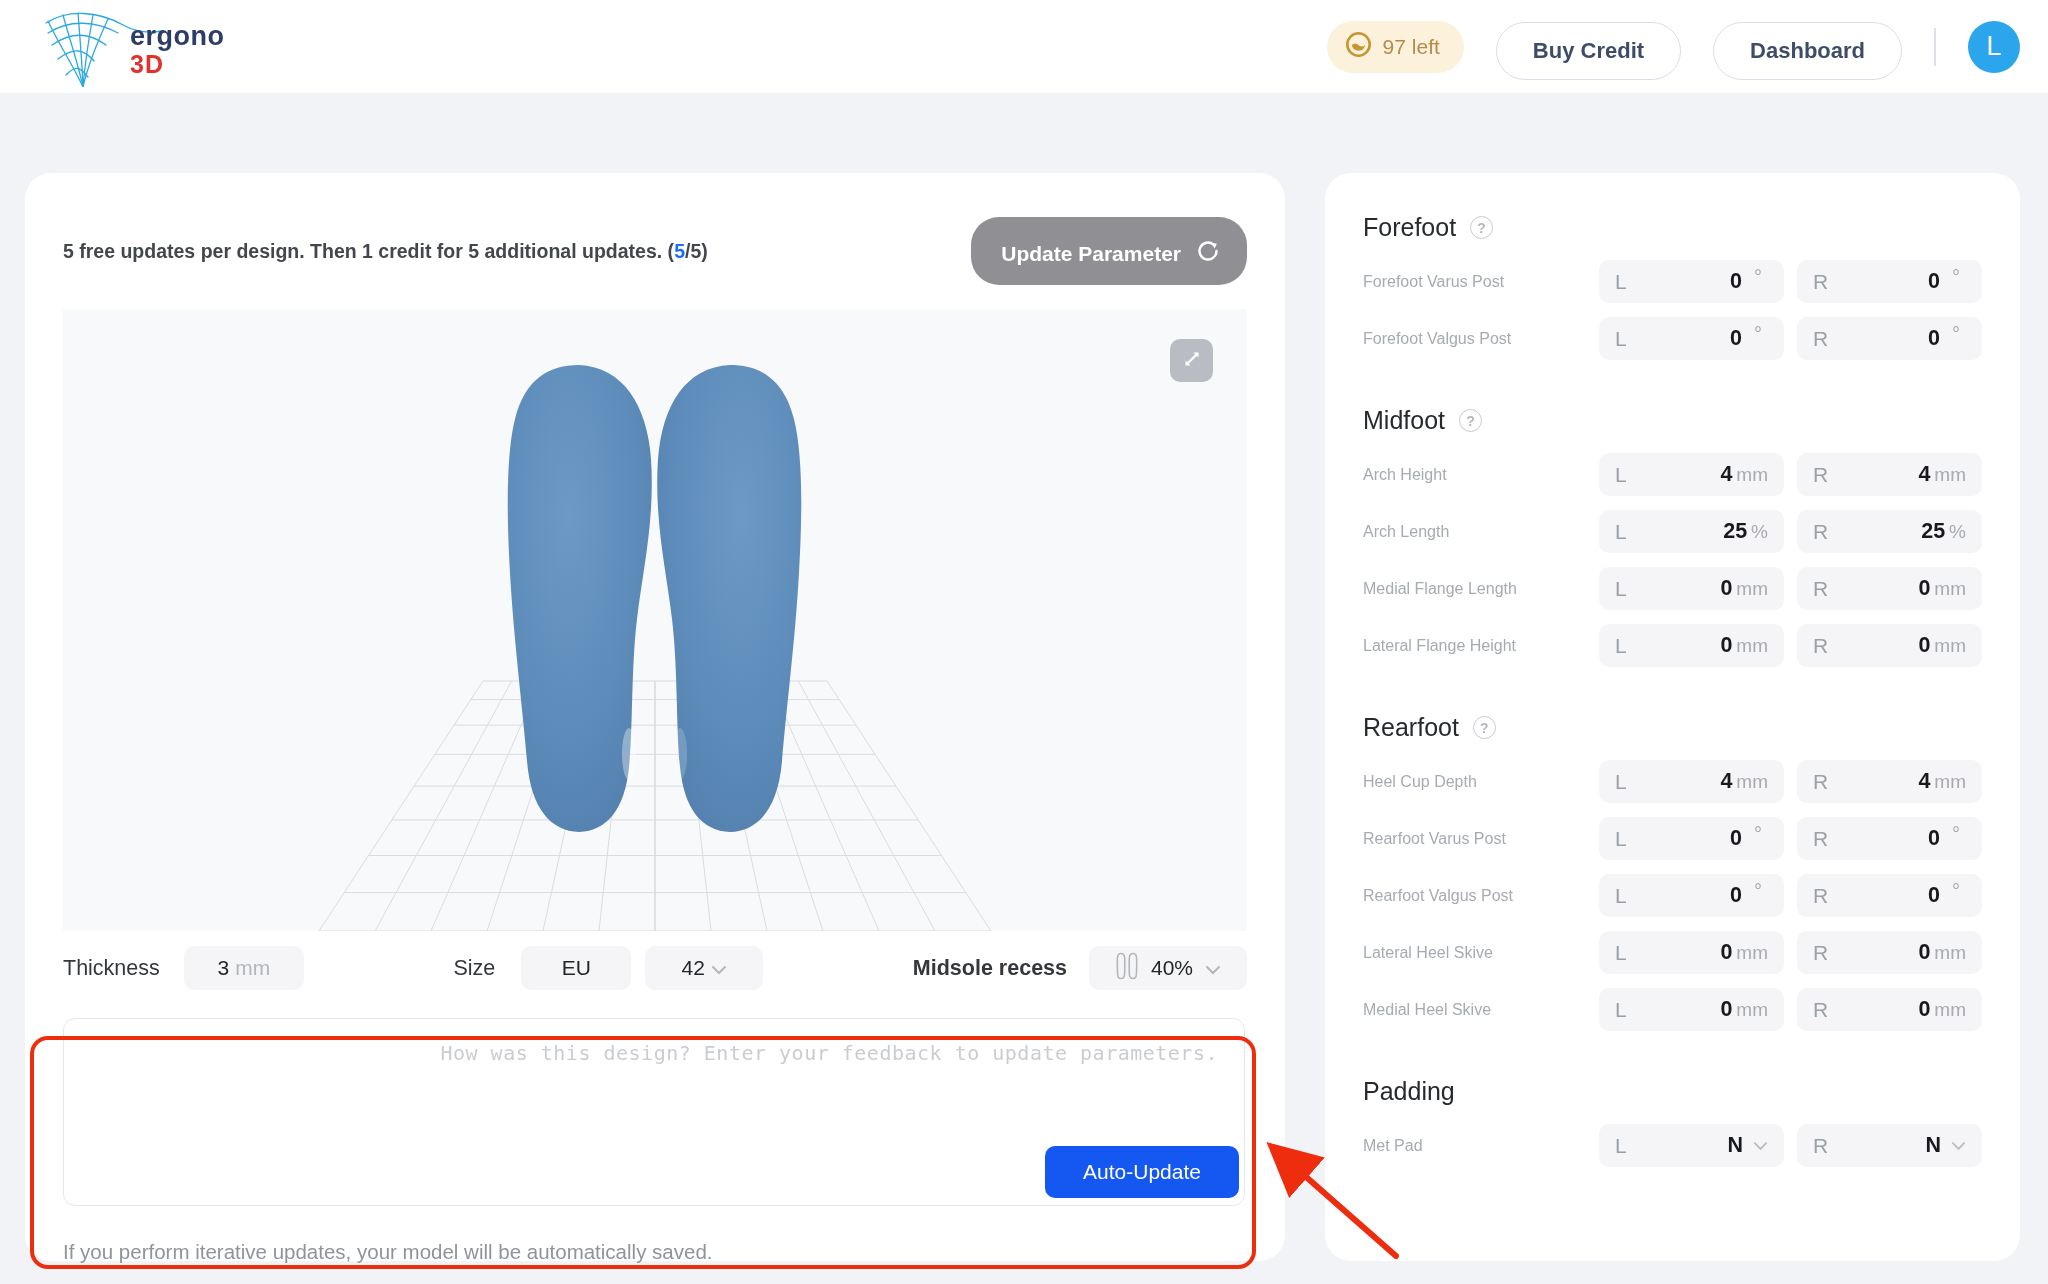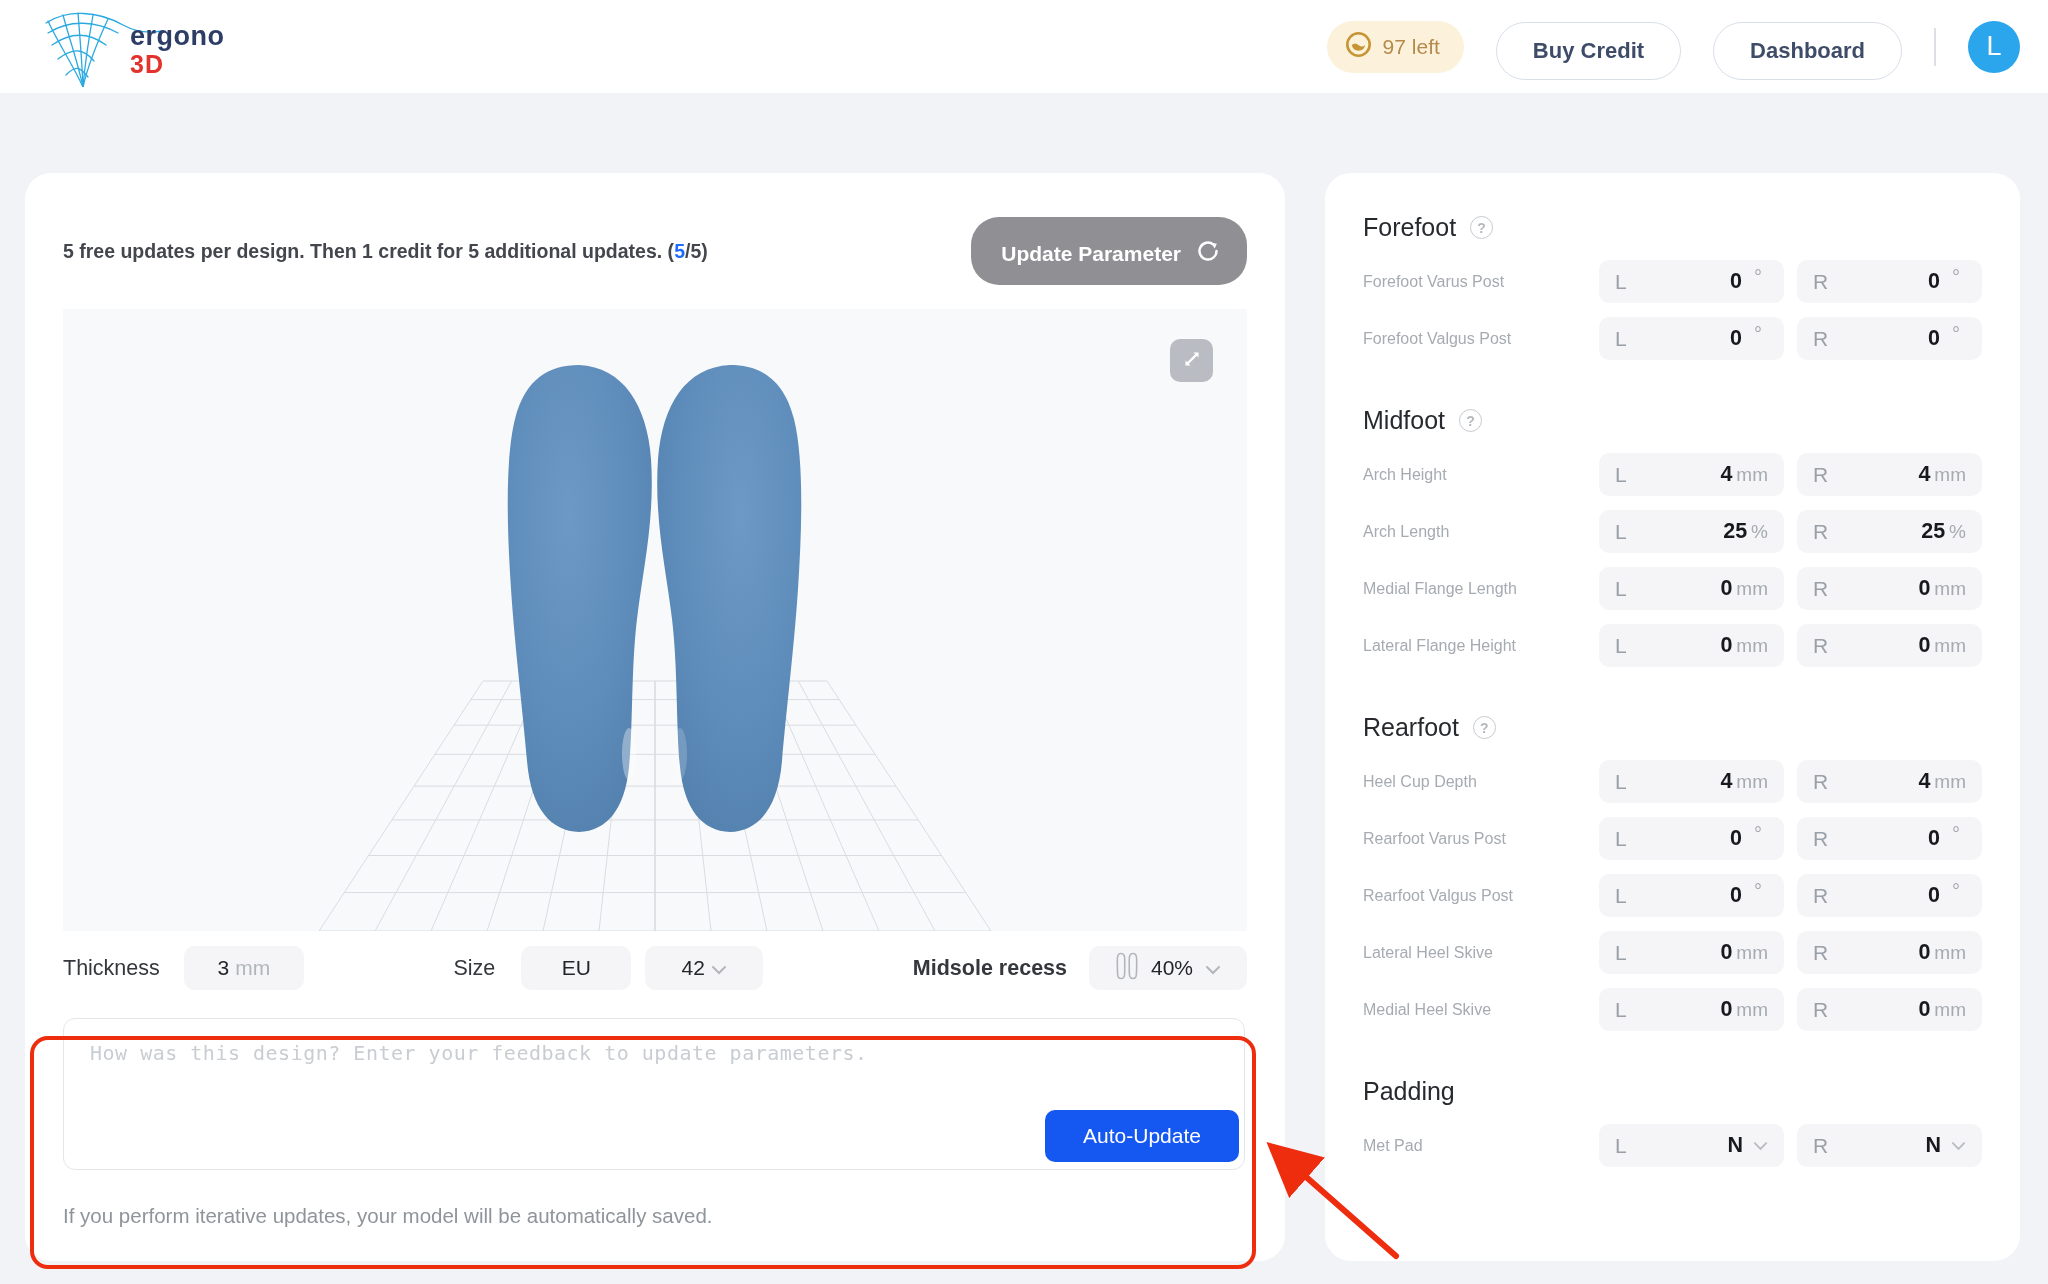--- a/index.html
+++ b/index.html
@@ -75,24 +75,25 @@
   .ctrl-box .muted { color:#b2b6bb; }
   .thickness-box { width:120px; margin-left:24px; justify-content:center; }
   .size-eu-box { width:110px; margin-left:26px; }
   .size-num-box { width:118px; margin-left:14px; }
   .recess-box { width:158px; margin-left:22px; gap:12px; }
   .spacer { flex:1; }
 
   
   .feedback-wrap { position:relative; margin-top:28px; }
   .feedback-input {
-    width:1182px; height:152px; border:1.5px solid #e4e6ea; border-radius:12px;
+    width:1182px; height:188px; border:1.5px solid #e4e6ea; border-radius:12px;
     padding:22px 26px; resize:none; outline:none;
     font-family:"DejaVu Sans Mono", monospace; font-size:20px; letter-spacing:.5px; color:#4a4e54;
     background:#fff;
+    text-align:right;
   }
   .feedback-input::placeholder { color:#c9cdd2; }
   .auto-update-btn {
     position:absolute; right:8px; bottom:12px; width:194px; height:52px;
     background:#1457f1; border:none; border-radius:10px;
     color:#fff; font-size:21px; font-weight:400; cursor:pointer;
     font-family:"Liberation Sans", sans-serif;
   }
   .save-note { margin-top:30px; font-size:20.5px; color:#8f949a; }
 

